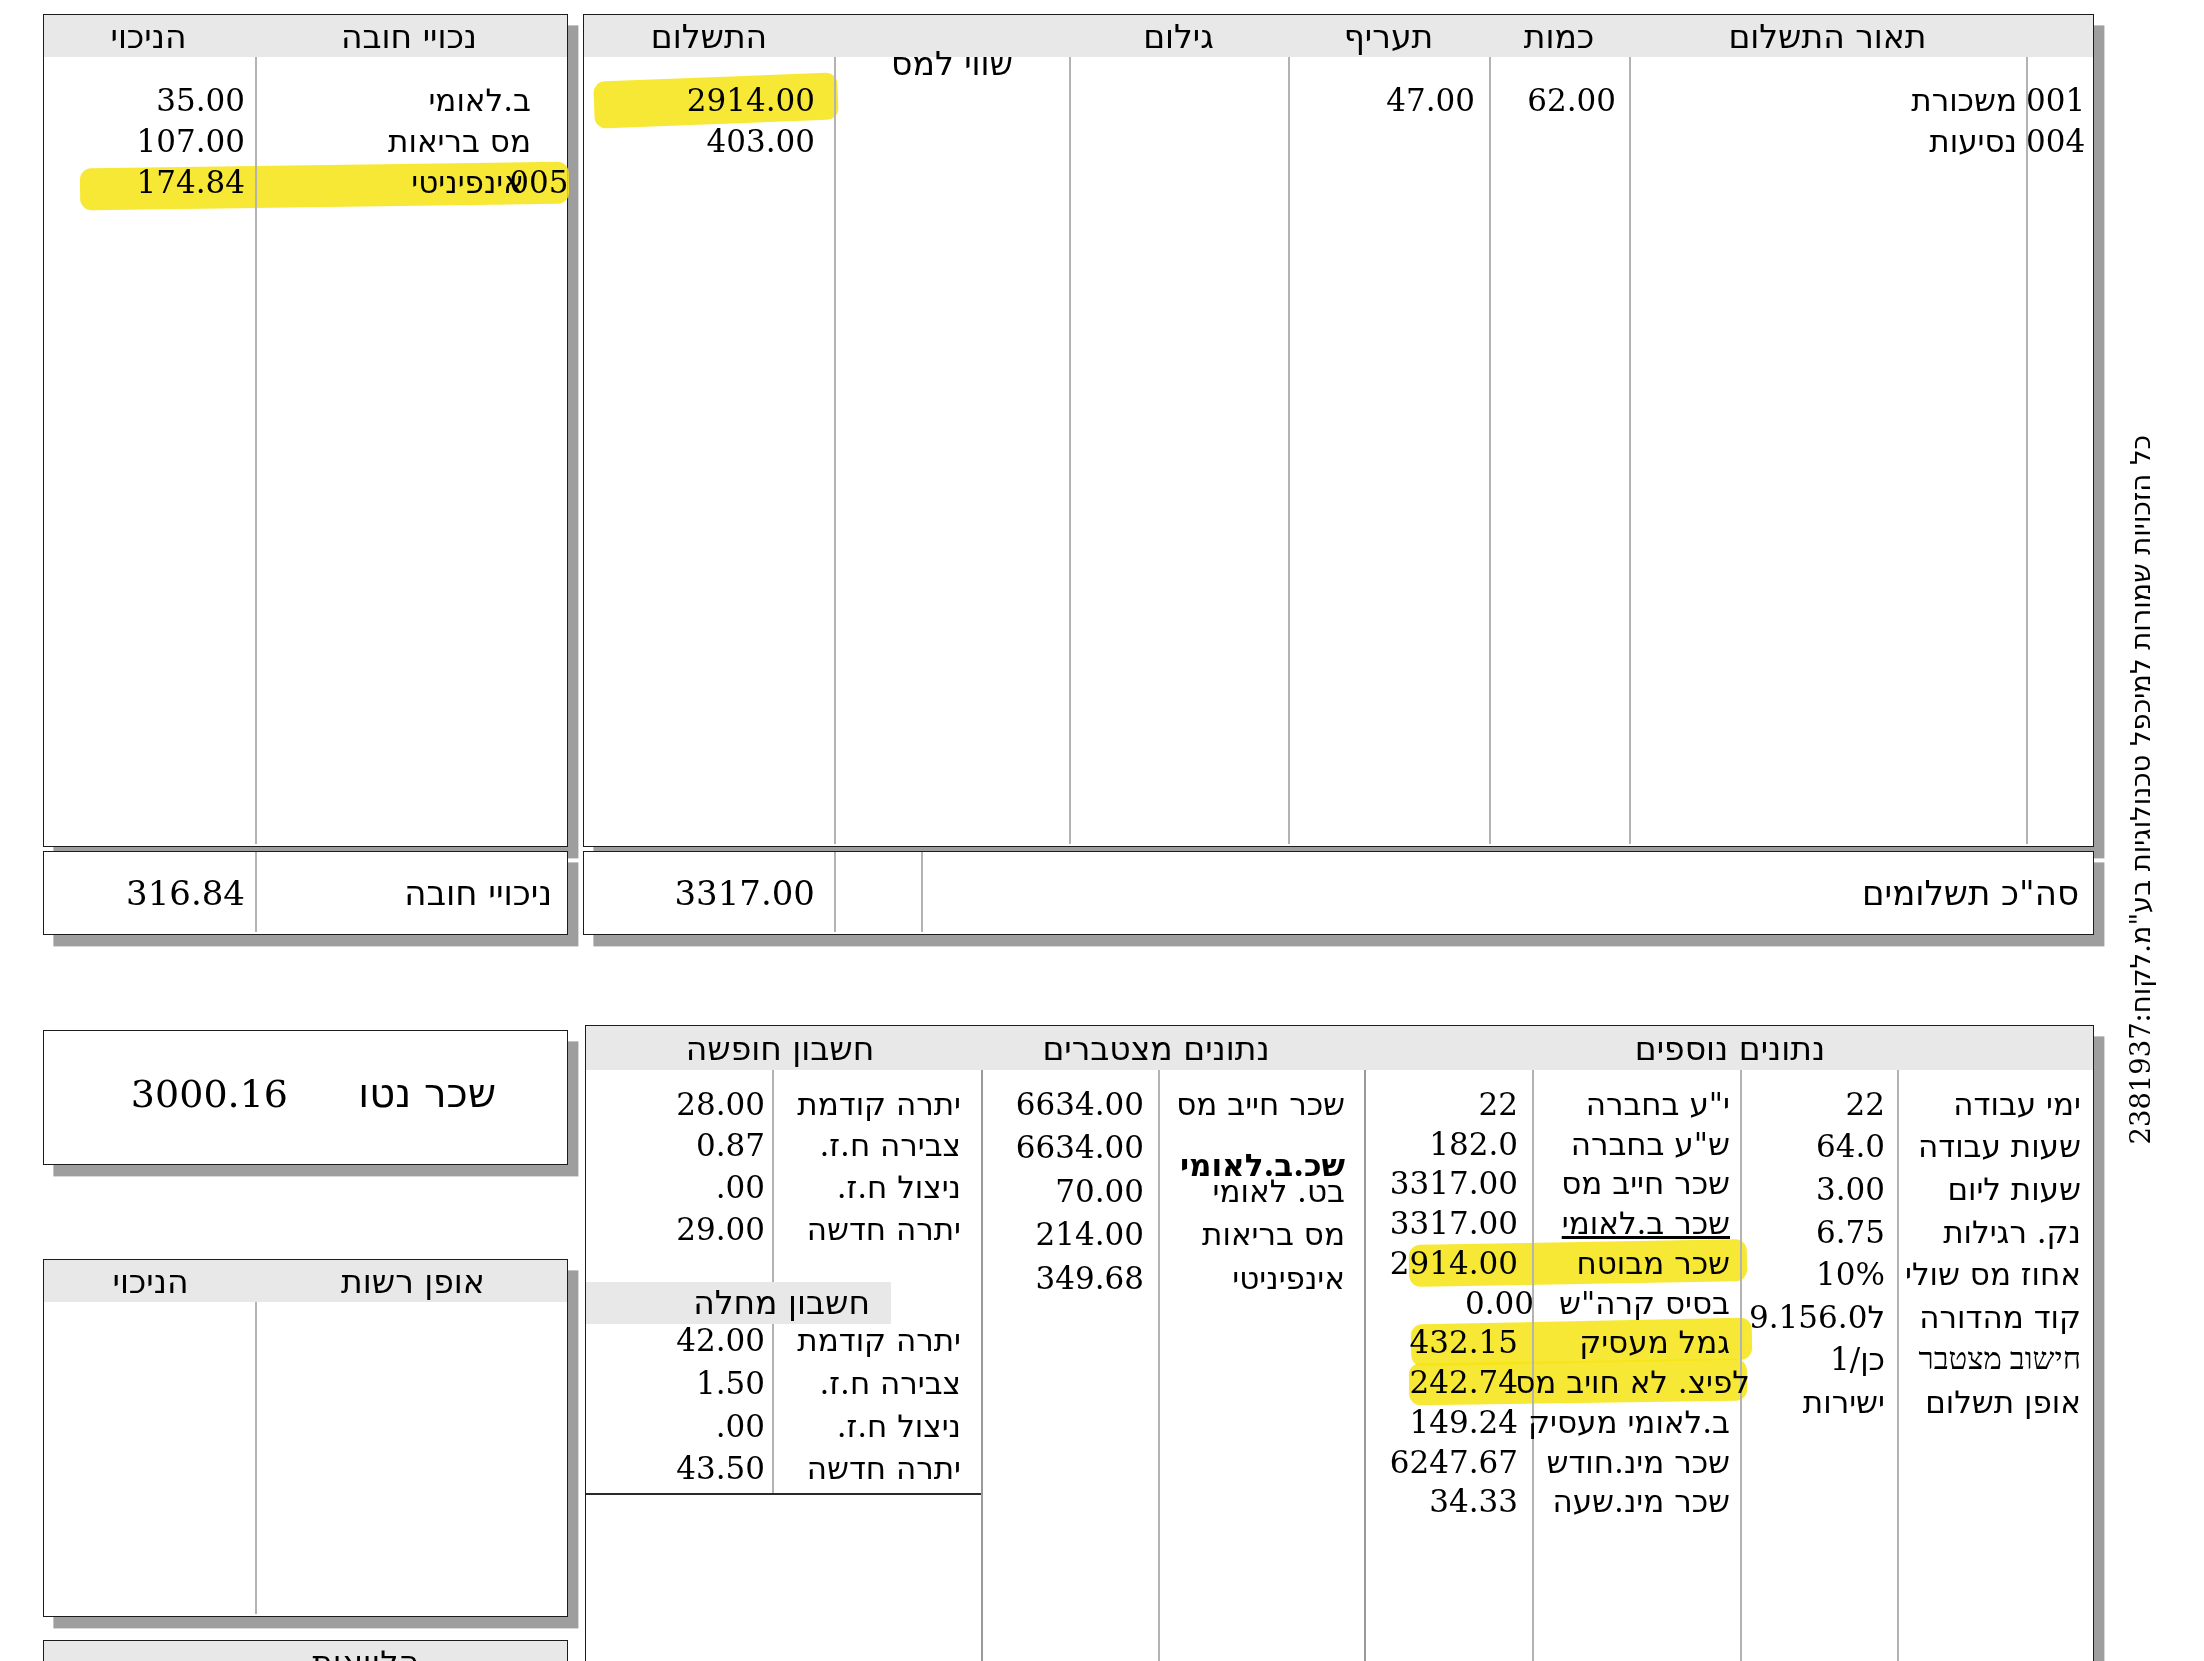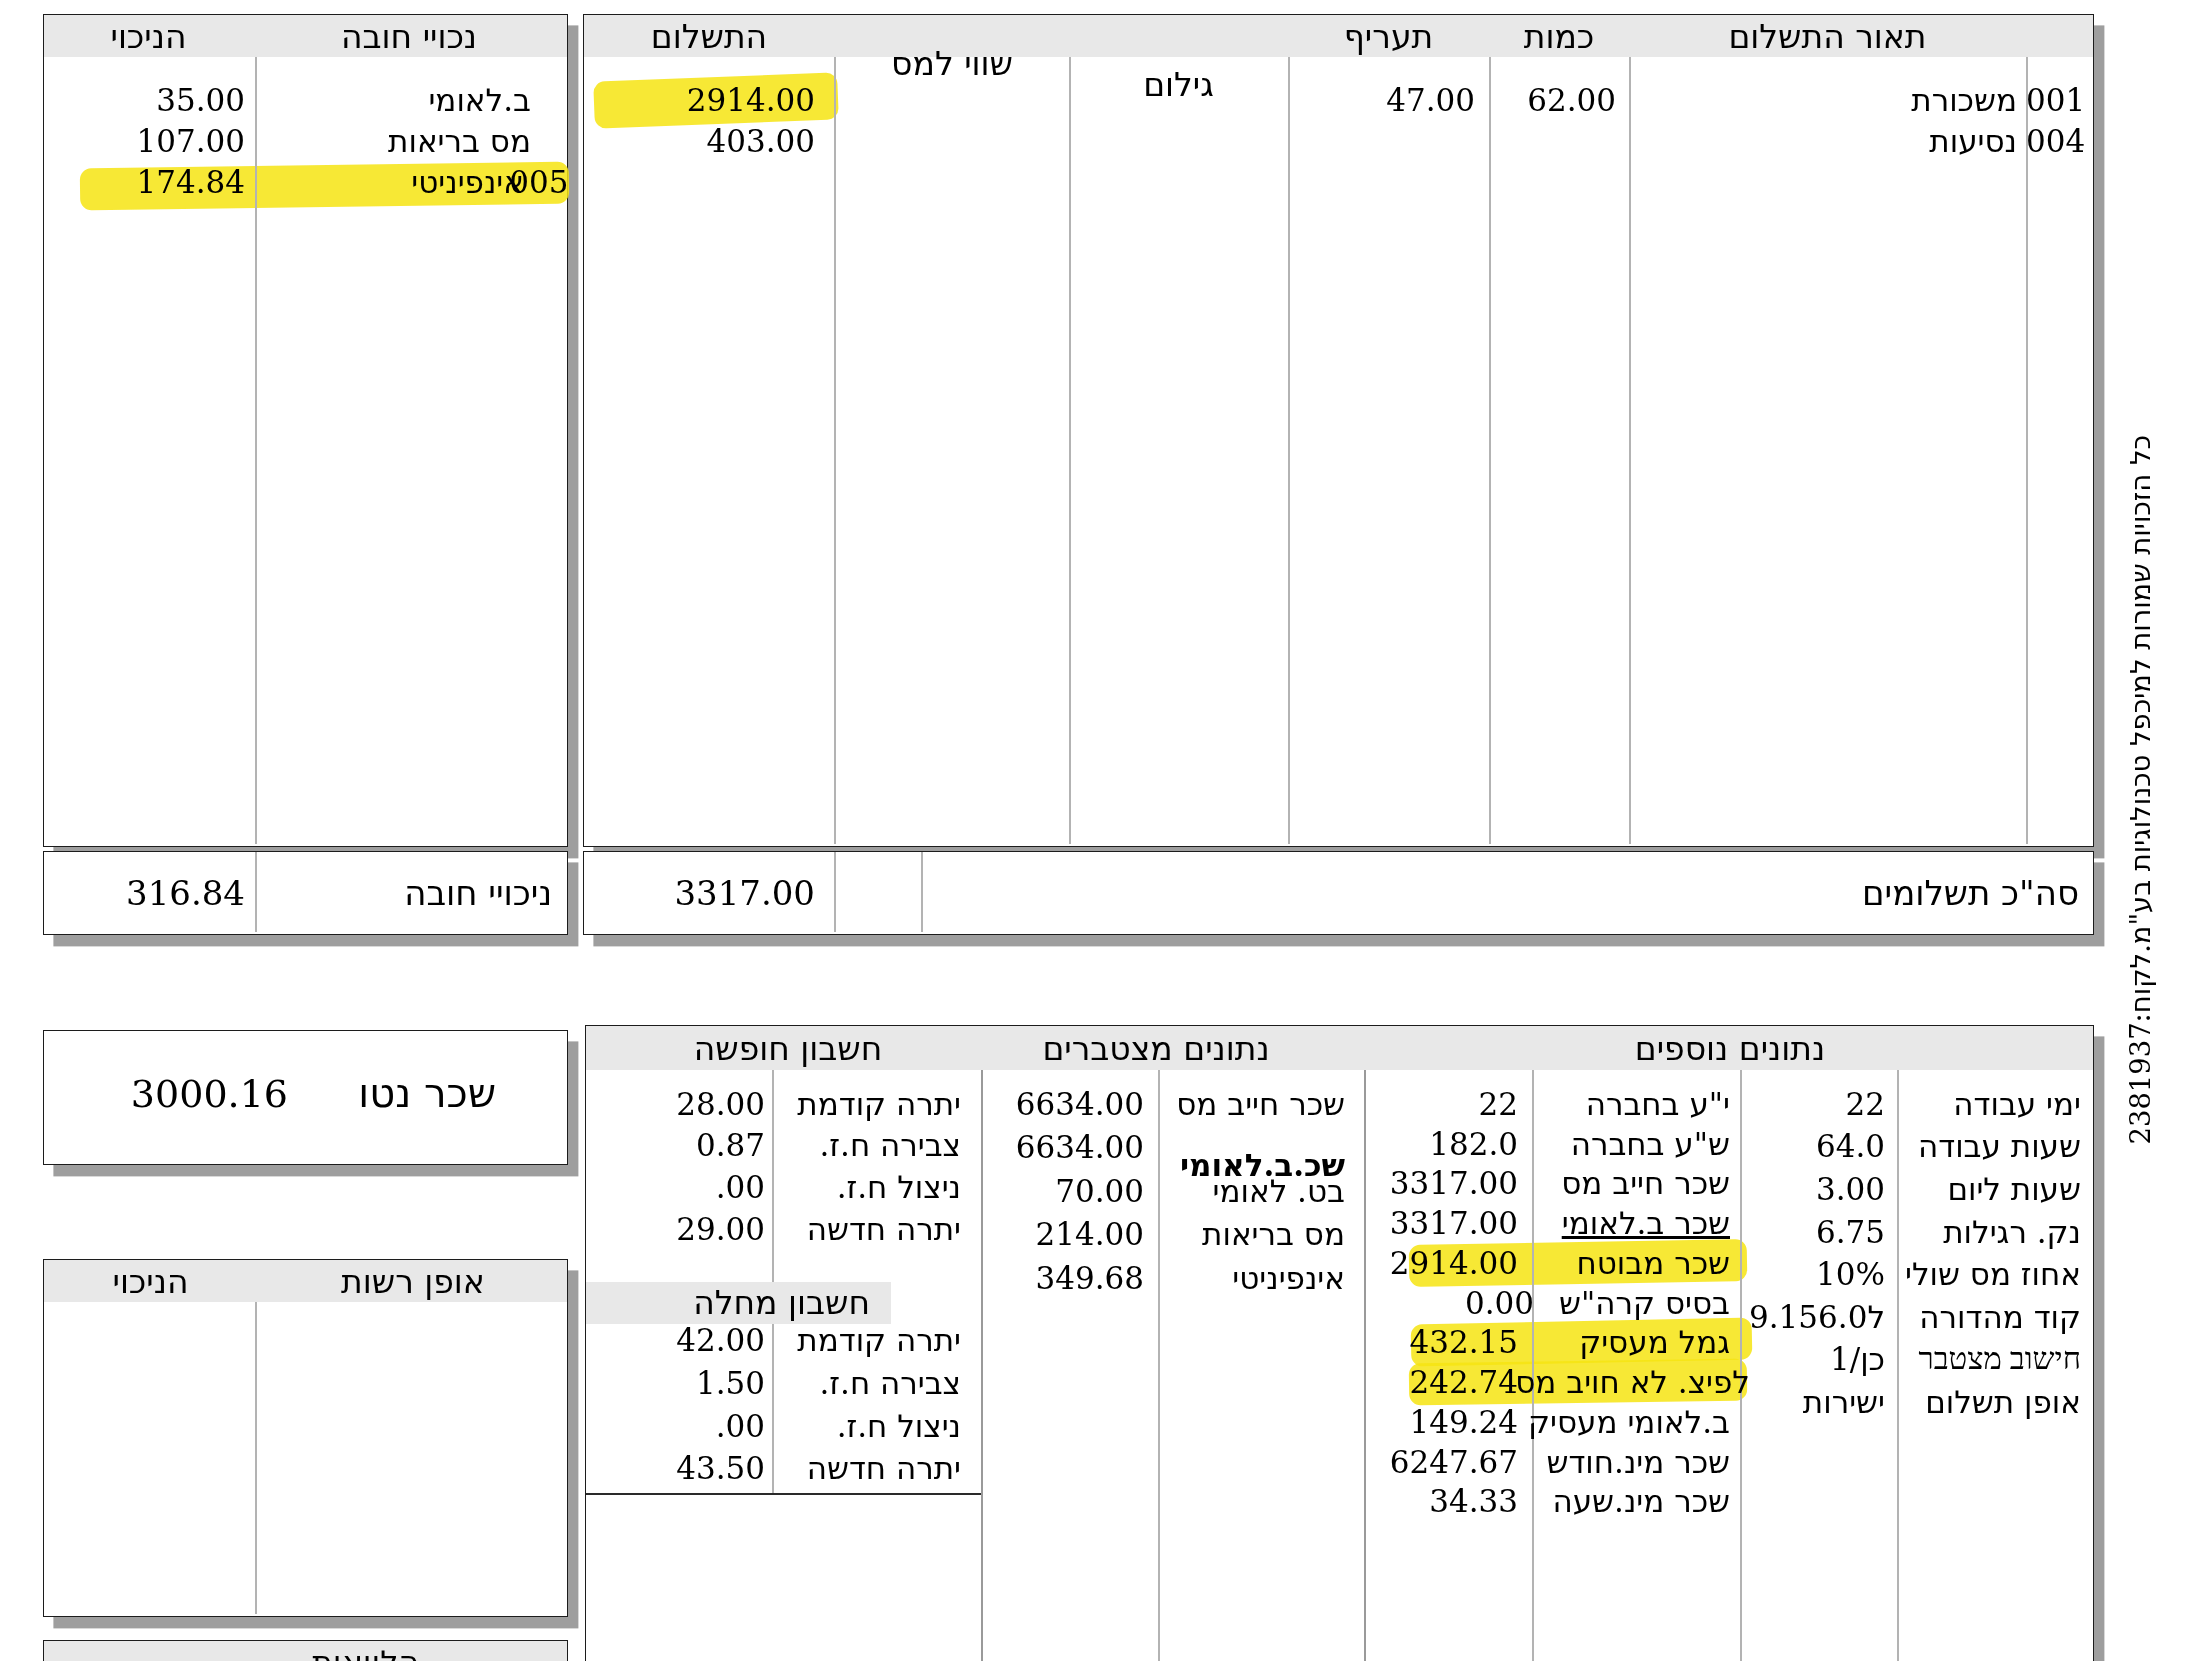--- a/index.html
+++ b/index.html
@@ -52,21 +52,21 @@
   <div class="box" style="left:43px;top:851px;width:525px;height:84px;">
     <div class="vline" style="left:211px;top:0;height:80px;"></div>
     <span class="num tot" style="left:0;top:20px;width:201px;">316.84</span>
     <span class="lbl tot" style="left:213px;top:20px;width:295px;">ניכויי חובה</span>
   </div>
 
   <div class="box" style="left:583px;top:14px;width:1511px;height:833px;">
     <div class="thead"></div>
     <span class="hdrtxt" style="left:0;width:250px;">התשלום</span>
     <span class="hdrtxt" style="left:250px;width:236px;margin-top:27px;">שווי למס</span>
-    <span class="hdrtxt" style="left:485px;width:219px;margin-top:48px;">גילום</span>
+    <span class="hdrtxt" style="left:485px;width:219px;">גילום</span>
     <span class="hdrtxt" style="left:704px;width:201px;">תעריף</span>
     <span class="hdrtxt" style="left:905px;width:140px;">כמות</span>
     <span class="hdrtxt" style="left:1045px;width:397px;">תאור התשלום</span>
 
     <div class="vline" style="left:250px;top:42px;height:787px;"></div>
     <div class="vline" style="left:485px;top:42px;height:787px;"></div>
     <div class="vline" style="left:704px;top:42px;height:787px;"></div>
     <div class="vline" style="left:905px;top:42px;height:787px;"></div>
     <div class="vline" style="left:1045px;top:42px;height:787px;"></div>
     <div class="vline" style="left:1442px;top:42px;height:787px;"></div>
@@ -102,21 +102,21 @@
     <span class="hdrtxt" style="left:213px;width:312px;">אופן רשות</span>
     <div class="vline" style="left:211px;top:42px;height:312px;"></div>
   </div>
 
   <div class="clipbar" style="left:43px;top:1640px;width:525px;height:22px;">
     <span style="position:absolute;left:118px;top:2.8px;width:407px;text-align:center;font-size:32px;line-height:38px;">הלוואות</span>
   </div>
 
   <div class="box" style="left:585px;top:1025px;width:1509px;height:639px;border-bottom:none;">
     <div class="thead" style="height:44px;"></div>
-    <span class="hdrtxt" style="left:0;width:388px;height:60px;line-height:45px;padding-left:8px;">חשבון חופשה</span>
+    <span class="hdrtxt" style="left:0;width:388px;height:60px;line-height:45px;">חשבון חופשה</span>
     <span class="hdrtxt" style="left:395px;width:350px;height:44px;line-height:45px;">נתונים מצטברים</span>
     <span class="hdrtxt" style="left:778px;width:732px;height:44px;line-height:45px;">נתונים נוספים</span>
 
     <div class="vline" style="left:395px;top:44px;height:593px;background:#9a9a9a;"></div>
     <div class="vline" style="left:778px;top:44px;height:593px;background:#9a9a9a;"></div>
 
     <div class="vline" style="left:186px;top:44px;height:424px;"></div>
     <span class="num" style="left:0;top:57px;width:179px;">28.00</span>
     <span class="lbl" style="left:186px;top:57px;width:189px;">יתרה קודמת</span>
     <span class="num" style="left:0;top:98px;width:179px;">0.87</span>

